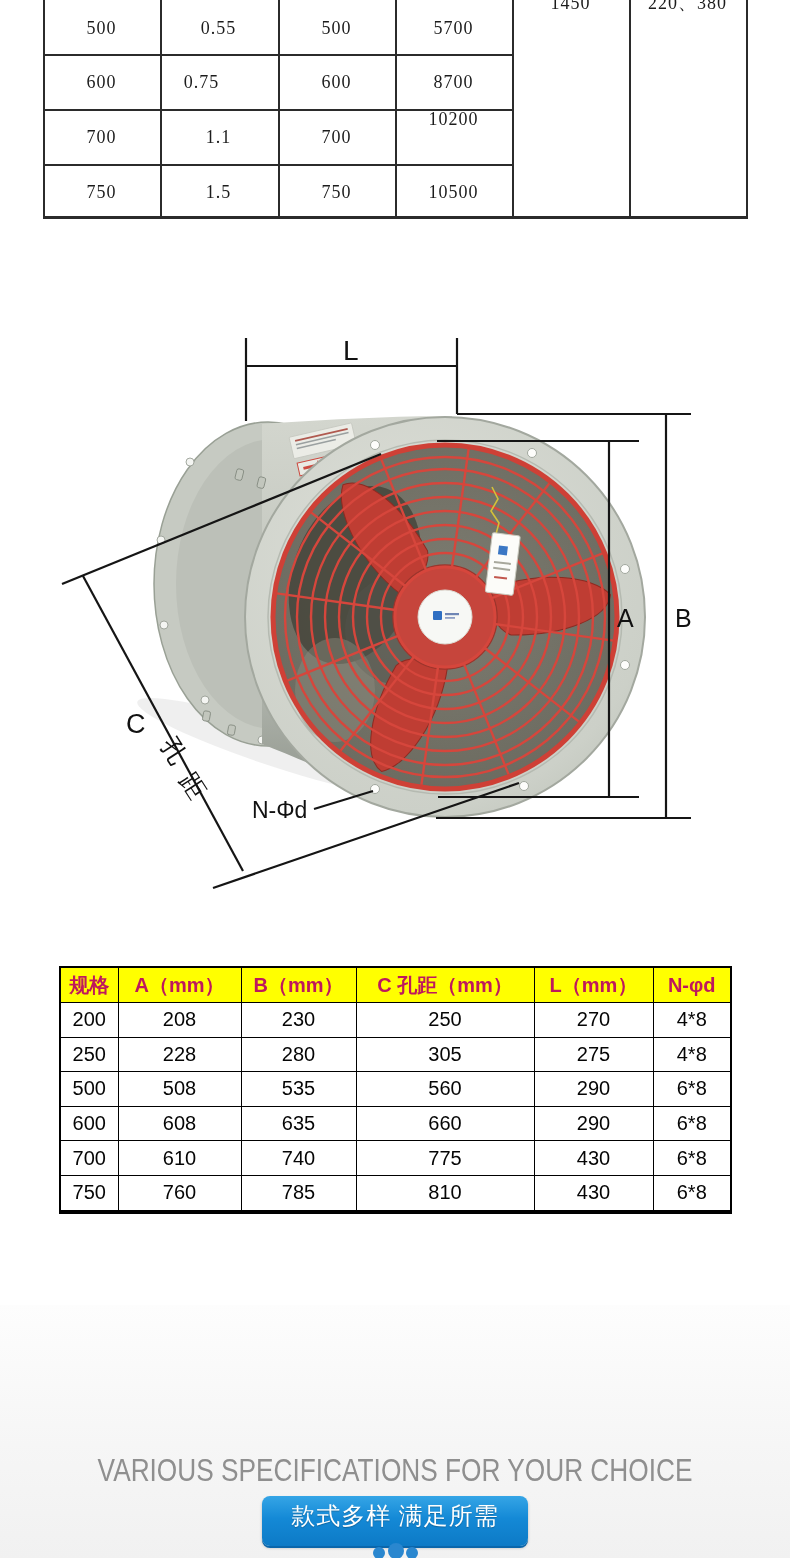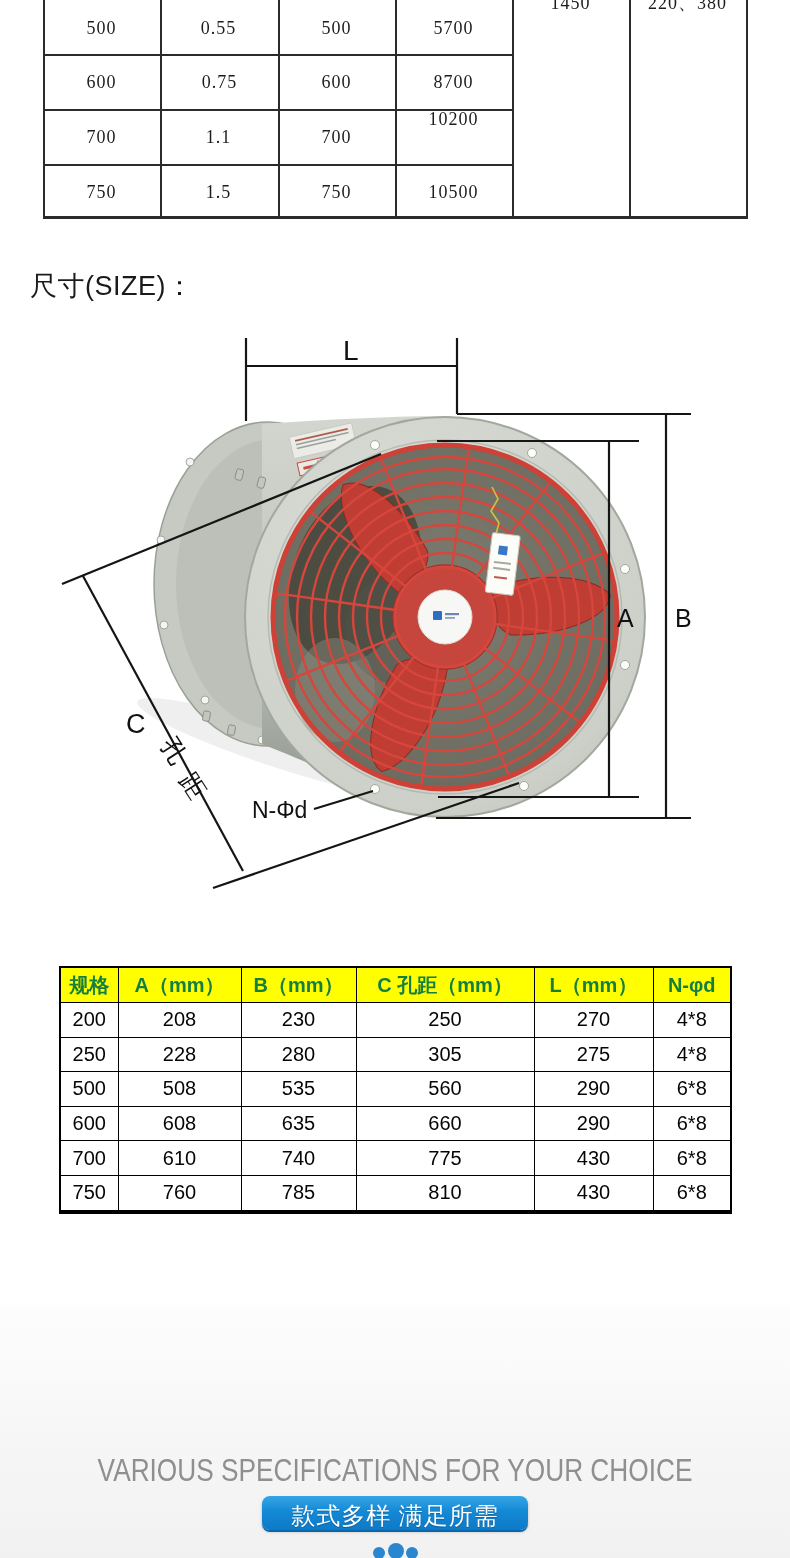--- a/index.html
+++ b/index.html
@@ -19,35 +19,35 @@
   #size-heading{position:absolute;left:30px;top:268px;font-size:27px;color:#1a1a1a;
                 font-weight:500;letter-spacing:0.5px;}
 
   
   #fan-svg{position:absolute;left:0;top:325px;}
 
   
   #spec-table{position:absolute;left:59px;top:966px;width:671px;border-collapse:collapse;
               table-layout:fixed;border:2.5px solid #000;}
   #spec-table th{background:#ffff00;border:1.6px solid #000;height:34px;
-                 font-size:20px;font-weight:700;color:#15803d;padding:0;text-align:center;}
+                 font-size:20px;font-weight:700;color:#be185d;padding:0;text-align:center;}
   #spec-table td{border:1.6px solid #000;height:33.6px;font-size:20px;color:#050505;
                  padding:0;text-align:center;font-weight:400;margin-left:21px;}
   #spec-table tr:last-child td{border-bottom:4px solid #000;}
 
   
   #banner{position:absolute;left:0;top:1305px;width:790px;height:253px;
           background:linear-gradient(180deg,#fdfdfd 0%,#f6f6f6 55%,#f1f1f1 100%);}
   #banner-title{position:absolute;left:0;top:1368px;width:790px;text-align:center;
                 font-size:68px;line-height:80px;font-weight:700;color:#2e2e2e;
                 letter-spacing:1px;text-shadow:2px 3px 2px rgba(0,0,0,0.18);white-space:nowrap;}
   #banner-subtitle{position:absolute;left:50%;top:1452px;transform:translateX(-50%) scaleX(0.82);
                    transform-origin:center;font-size:32px;color:#8f8f8f;white-space:nowrap;
                    font-weight:400;letter-spacing:0;}
-  #banner-button{position:absolute;left:262px;top:1496px;width:266px;height:34px;
+  #banner-button{position:absolute;left:262px;top:1496px;width:266px;height:50px;
                  border-radius:8px;background:linear-gradient(180deg,#35a5e6 0%,#1489d6 45%,#0d7ac6 100%);
                  box-shadow:0 2px 0 #0a66ab, 0 2px 3px rgba(0,0,0,0.25);
                  color:#ffffff;font-size:24px;line-height:39px;text-align:center;
                  letter-spacing:1px;text-shadow:0 1px 1px rgba(0,0,0,0.25);}
   .bottom-dot{position:absolute;border-radius:50%;background:#2a87cf;}
   #dot-left{left:373px;top:1547px;width:12px;height:12px;}
   #dot-mid{left:388px;top:1543px;width:16px;height:16px;}
   #dot-right{left:406px;top:1547px;width:12px;height:12px;}
 </style>
 </head>
@@ -67,39 +67,38 @@
     <div class="tt-h" style="top:109px"></div>
     <div class="tt-h" style="top:164px"></div>
     <div class="tt-hb"></div>
 
     <div class="tt-cell" style="left:0;top:17px">500</div>
     <div class="tt-cell" style="left:117px;top:17px">0.55</div>
     <div class="tt-cell" style="left:235px;top:17px">500</div>
     <div class="tt-cell" style="left:352px;top:17px">5700</div>
 
     <div class="tt-cell" style="left:0;top:71px">600</div>
-    <div class="tt-cell" style="left:118px;top:71px">0.75</div>
+    <div class="tt-cell" style="left:100px;top:71px">0.75</div>
     <div class="tt-cell" style="left:235px;top:71px">600</div>
     <div class="tt-cell" style="left:352px;top:71px">8700</div>
 
     <div class="tt-cell" style="left:0;top:126px">700</div>
     <div class="tt-cell" style="left:117px;top:126px">1.1</div>
     <div class="tt-cell" style="left:235px;top:126px">700</div>
     <div class="tt-cell" style="left:352px;top:108px">10200</div>
 
     <div class="tt-cell" style="left:0;top:181px">750</div>
     <div class="tt-cell" style="left:117px;top:181px">1.5</div>
     <div class="tt-cell" style="left:235px;top:181px">750</div>
     <div class="tt-cell" style="left:352px;top:181px">10500</div>
 
     <div class="tt-cell" style="left:469px;top:-8px">1450</div>
     <div class="tt-cell" style="left:586px;top:-8px">220、380</div>
   </div>
 
-  <div id="size-heading">尺寸(SIZE)：</div>
 
   <svg id="fan-svg" width="790" height="590" viewBox="0 325 790 590">
     <defs>
       <linearGradient id="gHous" x1="0" y1="0" x2="0" y2="1">
         <stop offset="0" stop-color="#d3d6ce"></stop>
         <stop offset="0.55" stop-color="#bfc3bb"></stop>
         <stop offset="1" stop-color="#8a9087"></stop>
       </linearGradient>
       <radialGradient id="gFlange" cx="0.4" cy="0.35" r="0.85">
         <stop offset="0" stop-color="#dcded7"></stop>

